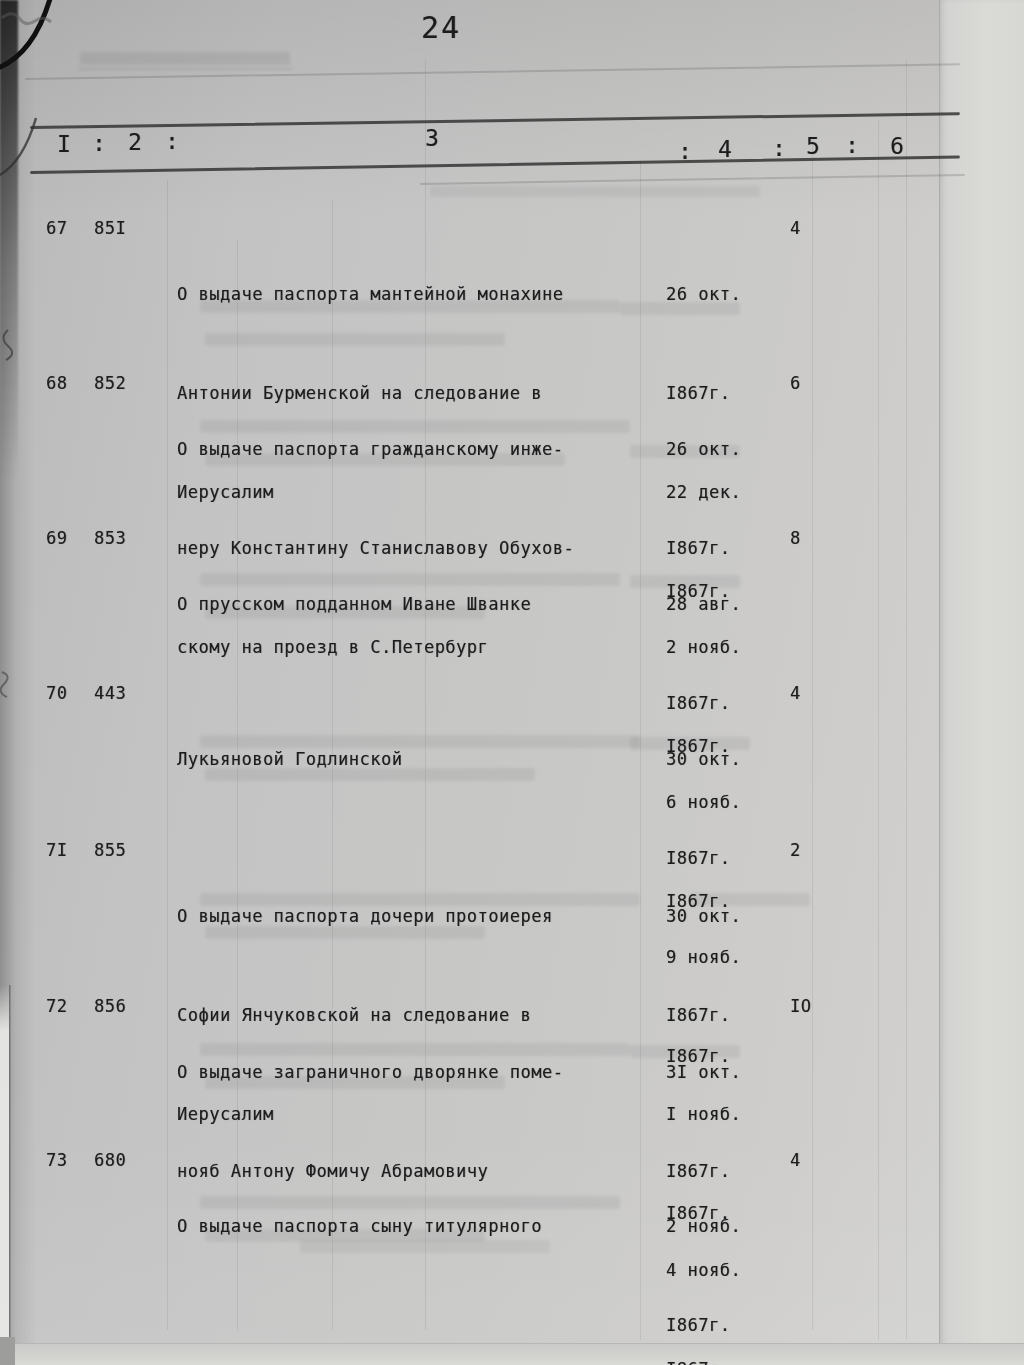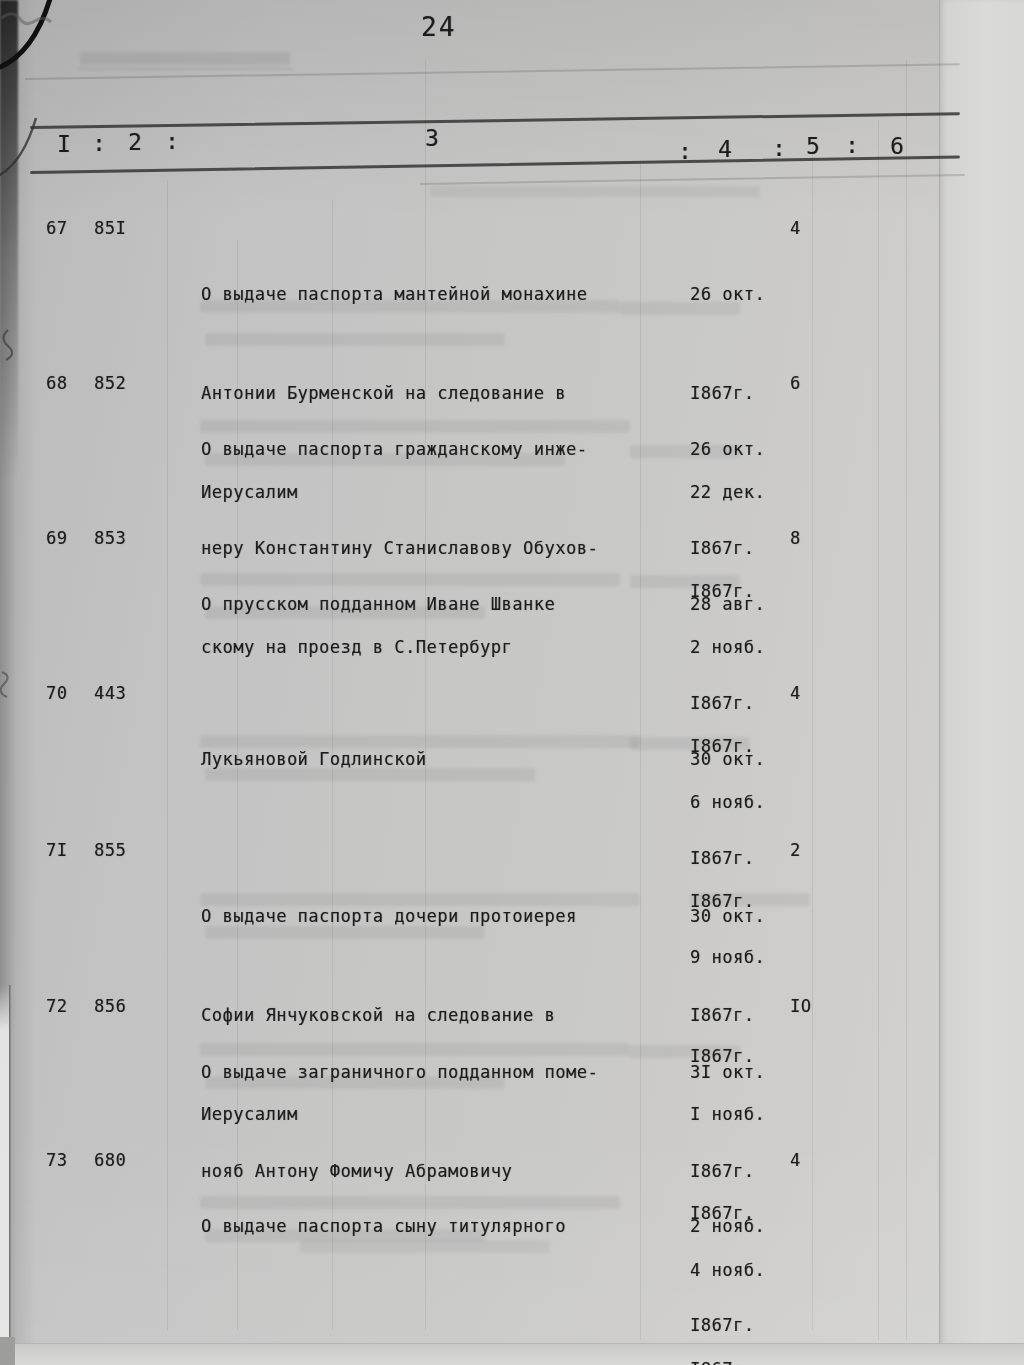--- a/index.html
+++ b/index.html
@@ -9,33 +9,33 @@
     font-family:"DejaVu Sans Mono","Liberation Mono",monospace;
     color:#1c1c1c;
   }
   .page::before {
     content:''; position:absolute; inset:0; pointer-events:none;
     background: linear-gradient(to bottom, rgba(0,0,0,0.07), rgba(0,0,0,0) 16%, rgba(0,0,0,0) 82%, rgba(255,255,255,0.07));
   }
   
   .t { position:absolute; font-size:17px; line-height:33px; letter-spacing:0.5px;
        white-space:pre; text-shadow:0.5px 0.2px 0.7px rgba(25,25,25,0.45); }
-  .pagenum { left:421px; top:11px; font-size:26px; letter-spacing:2px; }
+  .pagenum { left:421px; top:11px; font-size:30px; letter-spacing:2px; }
   
   .rule { position:absolute; height:3px; background:#303030; transform-origin:left center; border-radius:2px; }
   .rule.faint { opacity:0.22; height:2px; background:#4a4a4a; }
   .hl { position:absolute; font-size:23px; letter-spacing:1px; text-shadow:0.5px 0.2px 0.7px rgba(25,25,25,0.4); }
   
   .row { position:absolute; left:0; width:1024px; }
   .c1 { left:46px; top:0; }
   .c2 { left:94px; top:0; }
   .c3 { left:177px; top:0; width:500px; }
   .c4 { left:666px; top:0; width:120px; }
   .c5 { left:790px; top:0; }
-  .c3 div, .c4 div { height:33px;margin-left:24px; }
+  .c3 div, .c4 div { height:33px; }
   
   .right-bright { position:absolute; left:939px; top:0; width:85px; height:1365px;
     background:linear-gradient(to right,#d2d2d0,#dadad7 55%,#d7d7d4);
     border-left:1px solid rgba(60,60,60,0.28);
     box-shadow: inset 4px 0 7px -3px rgba(0,0,0,0.14); }
   .left-edge { position:absolute; left:0; top:0; width:36px; height:1365px;
     background:linear-gradient(to right, rgba(95,95,95,0.5), rgba(130,130,130,0.22) 45%, rgba(150,150,150,0)); }
   .left-edge-top { position:absolute; left:0; top:0; width:18px; height:480px;
     background:linear-gradient(to bottom, rgba(10,10,10,0.8), rgba(35,35,35,0.35) 55%, rgba(60,60,60,0));
     filter:blur(1px); }
@@ -205,21 +205,21 @@
       <div>I нояб.</div>
       <div>I867г.</div>
     </div>
     <div class="t c5">2</div>
   </div>
 
   <div class="row" style="top:990px;">
     <div class="t c1">72</div>
     <div class="t c2">856</div>
     <div class="t c3">
-      <div>О выдаче заграничного подданном поме-</div>
+      <div>О выдаче заграничного дворянке поме-</div>
       <div>нояб Антону Фомичу Абрамовичу</div>
       <div></div>
     </div>
     <div class="t c4">
       <div>3I окт.</div>
       <div>I867г.</div>
       <div>4 нояб.</div>
       <div>I867г.</div>
     </div>
     <div class="t c5">IO</div>

